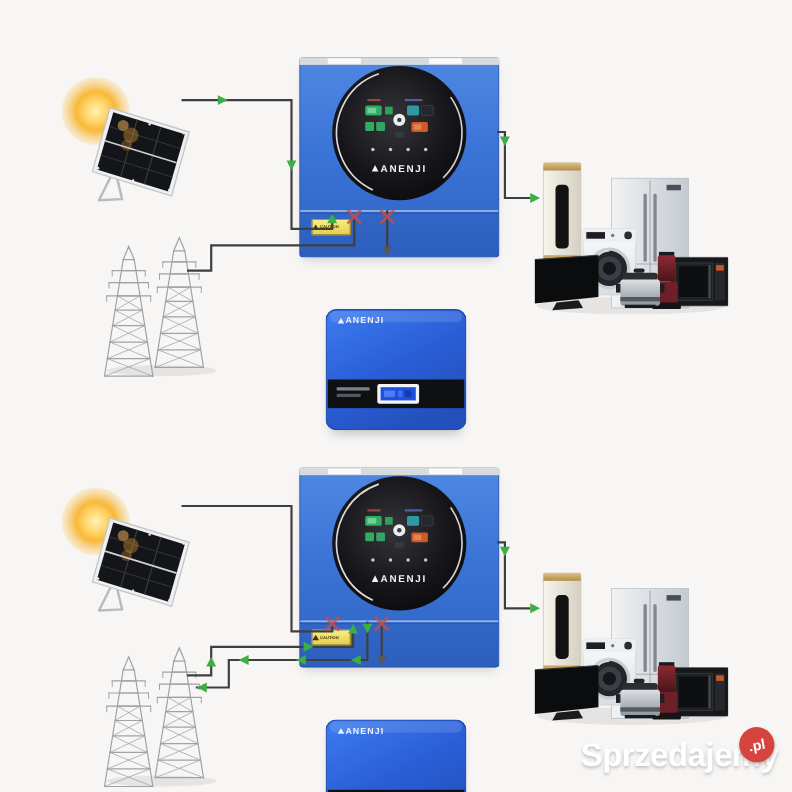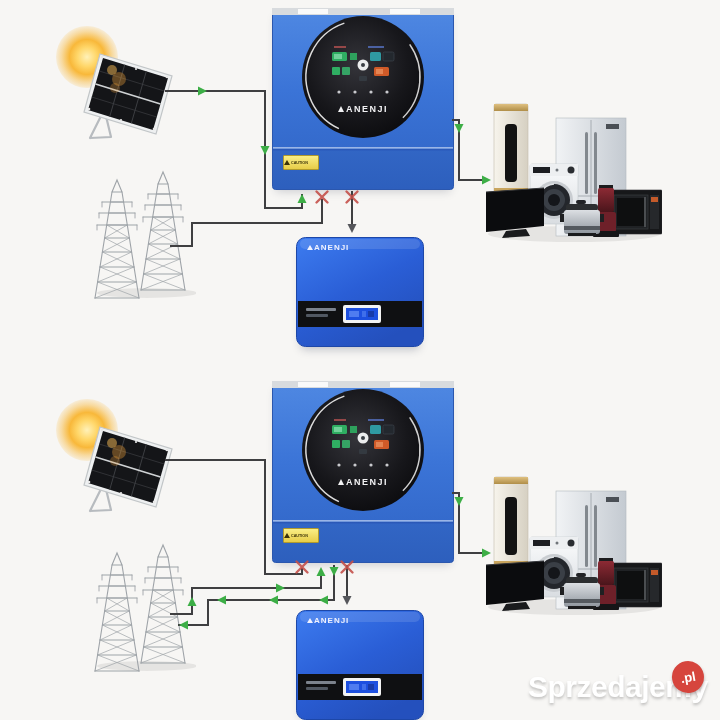--- a/index.html
+++ b/index.html
@@ -1,18 +1,18 @@
 <!DOCTYPE html>
 <html><head>
 <meta charset="utf-8">
 <style>
   html,body{margin:0;padding:0;background:#e9e8e6;}
   .canvas{position:relative;width:720px;height:720px;background:#f7f6f4;overflow:hidden;
           font-family:"Liberation Sans",sans-serif;}
-  .grp{position:absolute;left:0;width:720px;height:373px;}
+  .grp{position:absolute;left:0;width:720px;height:373px;margin-top:44px;}
   .grp.g1{top:0;}
   .grp.g2{top:373px;}
   .grp > *{position:absolute;}
 
   
   .sun{left:56px;top:26px;width:62px;height:62px;border-radius:50%;
        background:radial-gradient(circle,#fff1b8 0%,#ffd76a 22%,#f8b83a 40%,rgba(248,184,58,.45) 58%,rgba(248,184,58,.12) 72%,rgba(248,184,58,0) 80%);}
 
   
   .panel{left:78px;top:46px;}

